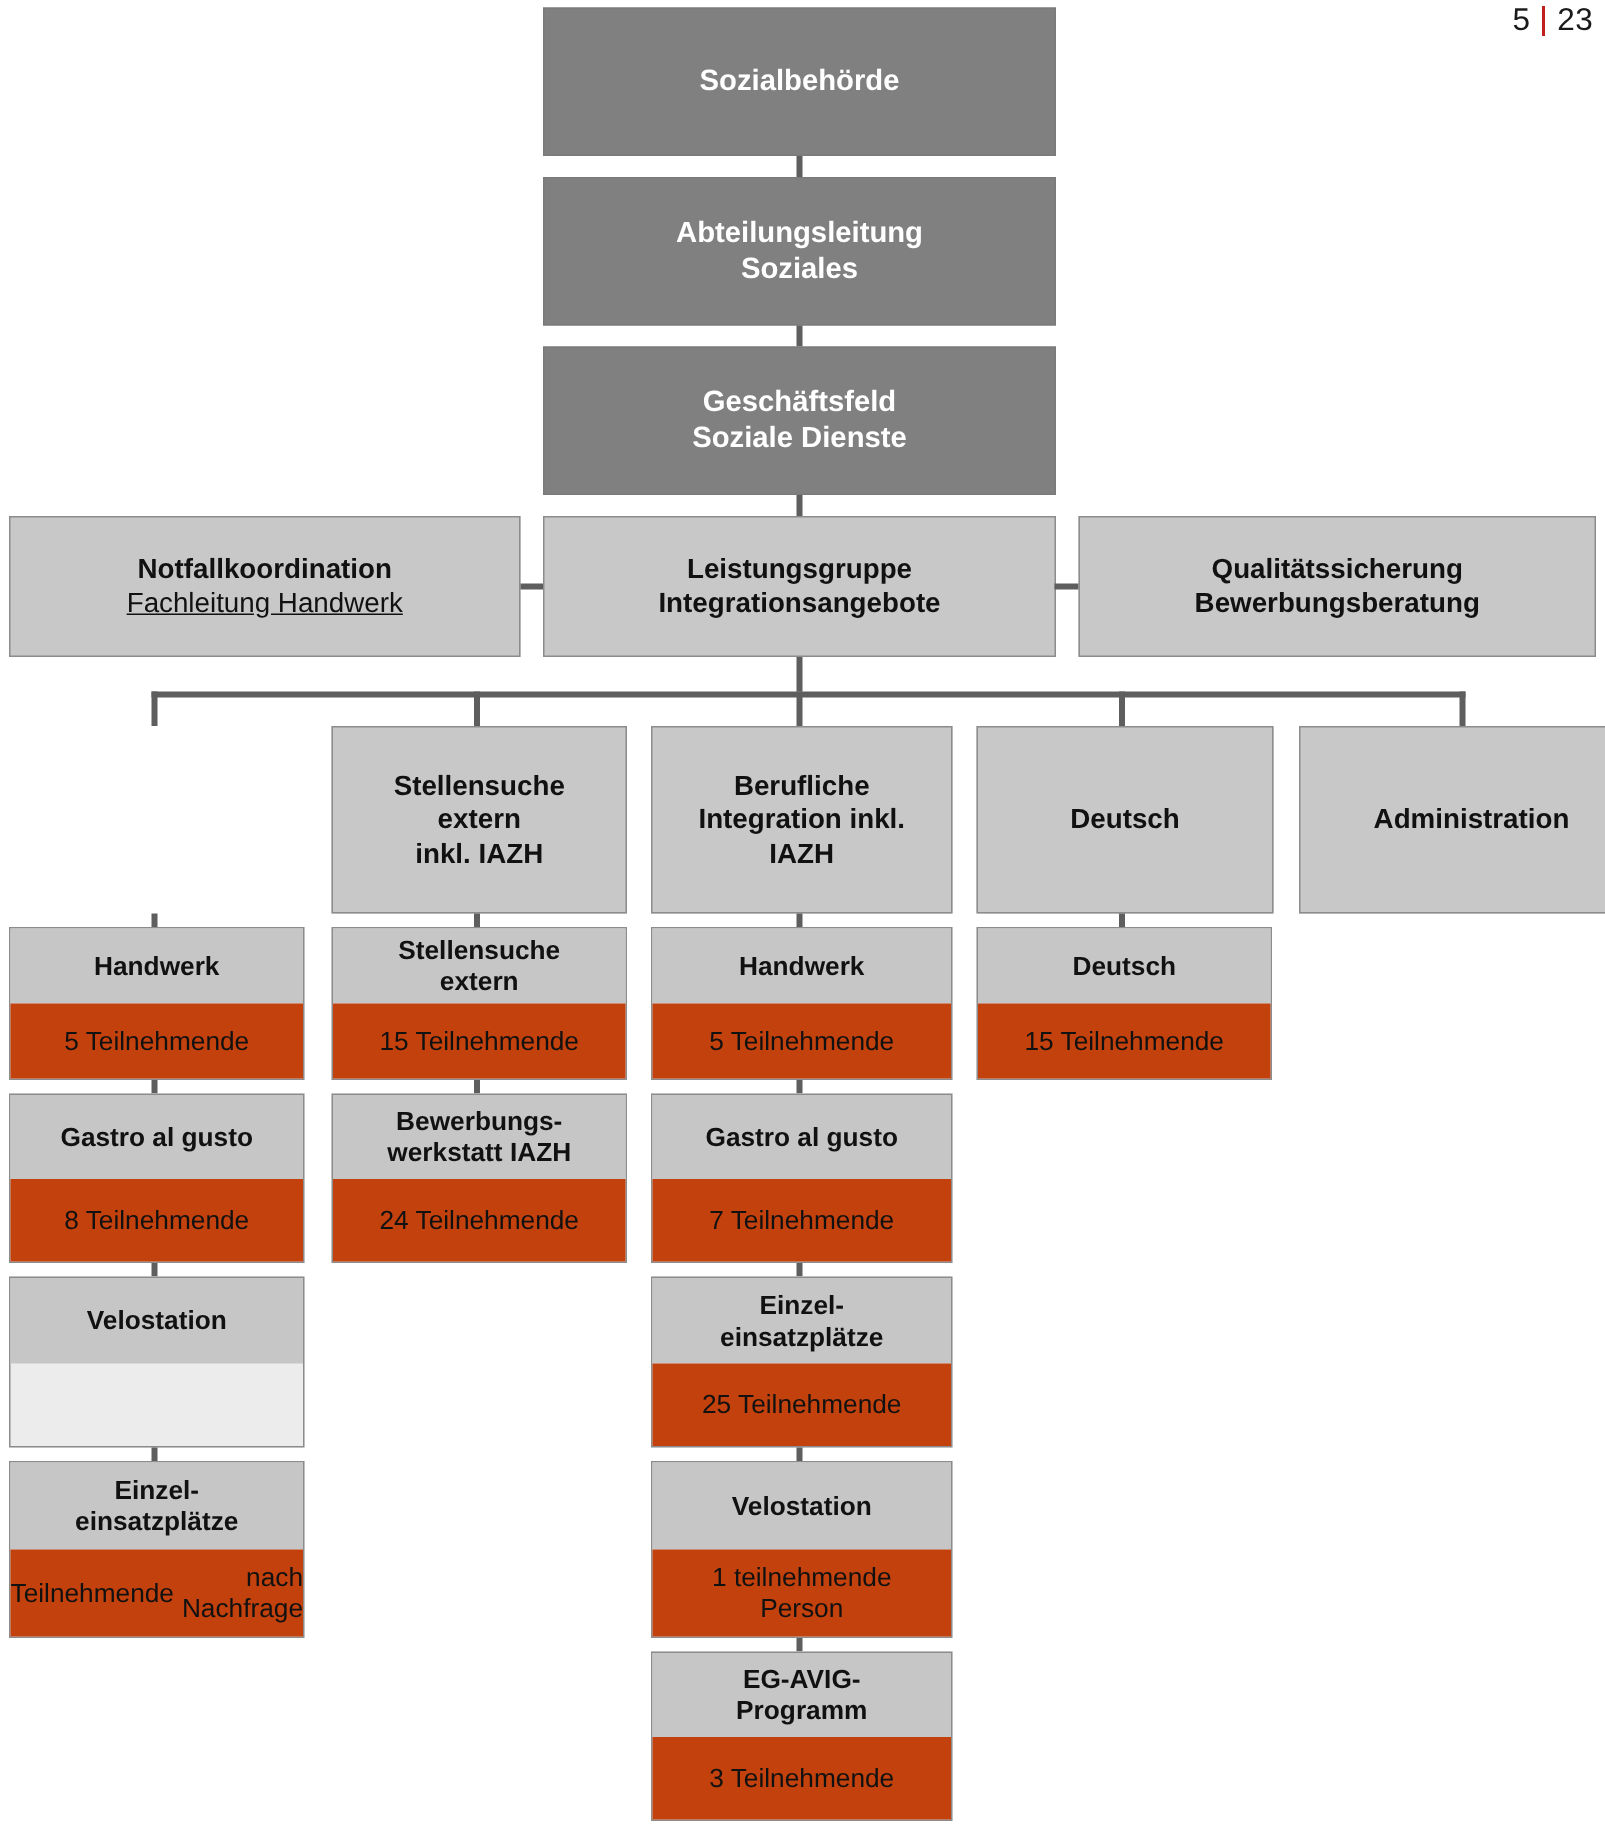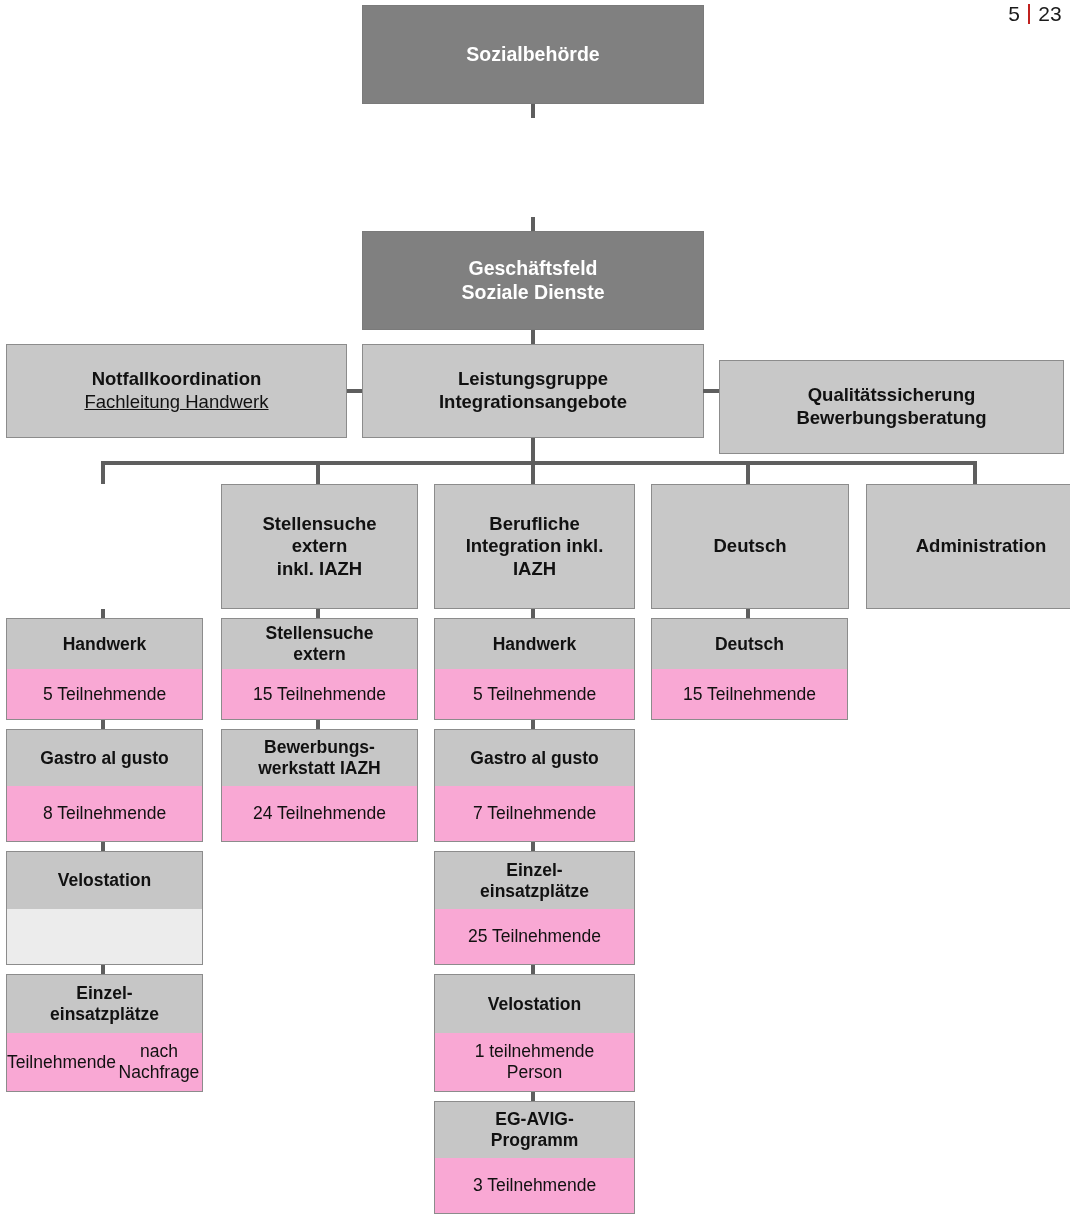--- a/index.html
+++ b/index.html
@@ -88,29 +88,29 @@
     font-weight: bold;
     font-size: 17.5px;
     line-height: 1.2;
     display: flex;
     align-items: center;
     justify-content: center;
     text-align: center;
     flex: 0 0 auto;
   }
   .card-body {
-    background: #f9a8d4;
+    background: #c2410c;
     color: #111111;
     font-weight: normal;
     font-size: 17.5px;
     line-height: 1.2;
     display: flex;
     align-items: center;
     justify-content: center;
-    text-align: center;
+    text-align: right;
     flex: 1 1 auto;
   }
 
   
   .conn {
     position: absolute;
     background: #5e5e5e;
   }
   .conn.v { width: 4px; }
   .conn.h { height: 4px; }
@@ -124,20 +124,24 @@
     <span>5</span>
     <span class="folio-sep"></span>
     <span>23</span>
   </div>
 
   <div class="node dark" style="left:362px; top:5px; width:342px; height:99px;">
     <div>Sozialbehörde</div>
   </div>
   <div class="conn v" style="left:531px; top:104px; width:4px; height:14px;"></div>
 
+  <div class="node dark" style="left:362px; top:118px; width:342px; height:99px;">
+    <div>Abteilungsleitung</div>
+    <div>Soziales</div>
+  </div>
   <div class="conn v" style="left:531px; top:217px; width:4px; height:14px;"></div>
 
   <div class="node dark" style="left:362px; top:231px; width:342px; height:99px;">
     <div>Geschäftsfeld</div>
     <div>Soziale Dienste</div>
   </div>
   <div class="conn v" style="left:531px; top:330px; width:4px; height:14px;"></div>
 
   <div class="node mid" style="left:6px; top:344px; width:341px; height:94px;">
     <div>Notfallkoordination</div>
@@ -146,21 +150,21 @@
 
   <div class="conn h" style="left:347px; top:389px; width:16px; height:4px;"></div>
 
   <div class="node mid" style="left:362px; top:344px; width:342px; height:94px;">
     <div>Leistungsgruppe</div>
     <div>Integrationsangebote</div>
   </div>
 
   <div class="conn h" style="left:703px; top:389px; width:17px; height:4px;"></div>
 
-  <div class="node mid" style="left:719px; top:344px; width:345px; height:94px;margin-top:16px;">
+  <div class="node mid" style="left:719px; top:344px; width:345px; height:94px;">
     <div>Qualitätssicherung</div>
     <div>Bewerbungsberatung</div>
   </div>
 
   <div class="conn v" style="left:531px; top:438px; width:4px; height:23px;"></div>
   <div class="conn h" style="left:101px; top:461px; width:876px; height:4px;"></div>
 
   <div class="conn v" style="left:101px; top:461px; width:4px; height:23px;"></div>
   <div class="conn v" style="left:316px; top:461px; width:4px; height:23px;"></div>
   <div class="conn v" style="left:531px; top:461px; width:4px; height:23px;"></div>

